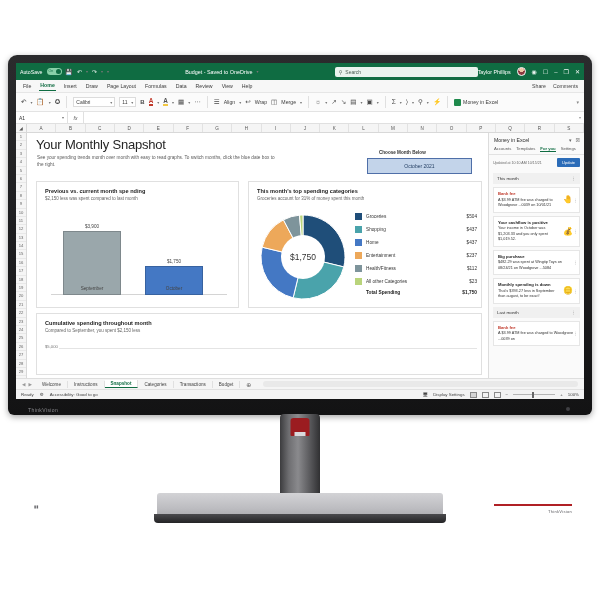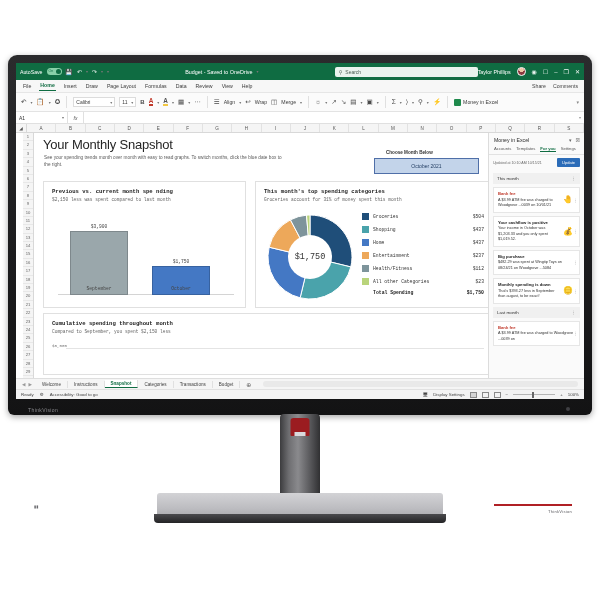--- a/index.html
+++ b/index.html
@@ -127,37 +127,37 @@
 
   
   .col-head {
     height: 9px; background:#f5f5f5; border-bottom:1px solid #d8d8d8; display:flex;
     font-size:4.6px; color:#555;
   }
   .corner { width:11px; border-right:1px solid #d8d8d8; display:flex; align-items:center; justify-content:center; }
   .colcell { border-right:1px solid #e2e2e2; display:flex; align-items:center; justify-content:center; }
 
   
-  .grid-area { position:relative; display:flex; height: 245px; background:#fff;padding-left:7px; }
+  .grid-area { position:relative; display:flex; height: 245px; background:#fff; }
   .row-head { width:11px; background:#f5f5f5; border-right:1px solid #d8d8d8; }
   .rowcell { height:8.4px; border-bottom:1px solid #e8e8e8; font-size:4.2px; color:#666; text-align:center; line-height:8.4px; }
   .sheet { position:relative; flex:1; background:#fff; overflow:hidden; }
 
   
   .dash-title { position:absolute; left:9px; top:4px; font-size:13px; color:#262626; letter-spacing:-.2px; }
   .dash-sub { position:absolute; left:10px; top:22px; width:240px; font-size:4.7px; color:#5a5a5a; line-height:1.45; }
   .choose-label { position:absolute; left:352px; top:17px; font-size:4.6px; font-weight:bold; color:#333; }
   .month-box {
     position:absolute; left:340px; top:25px; width:105px; height:16px;
     background:#c3d4ea; border:1px solid #4f6fa8;
     display:flex; align-items:center; justify-content:center; font-size:5px; color:#1f3a5f;
   }
 
   .card {
-    position:absolute; background:#fff; border:1px solid #e0e0e0;font-family:Liberation Mono, monospace;
+    position:absolute; background:#fff; border:1px solid #e0e0e0;
   }
   #card-compare { left:9px; top:48px; width:203px; height:127px; }
   #card-cats    { left:221px; top:48px; width:234px; height:127px; }
   #card-cumul   { left:9px; top:180px; width:446px; height:62px; }
 
   .card-h { font-size:5.6px; font-weight:bold; color:#222; }
   .card-s { font-size:4.5px; color:#666; margin-top:2px; }
   .card-pad { padding:6px 8px 0 8px; }
 
   

